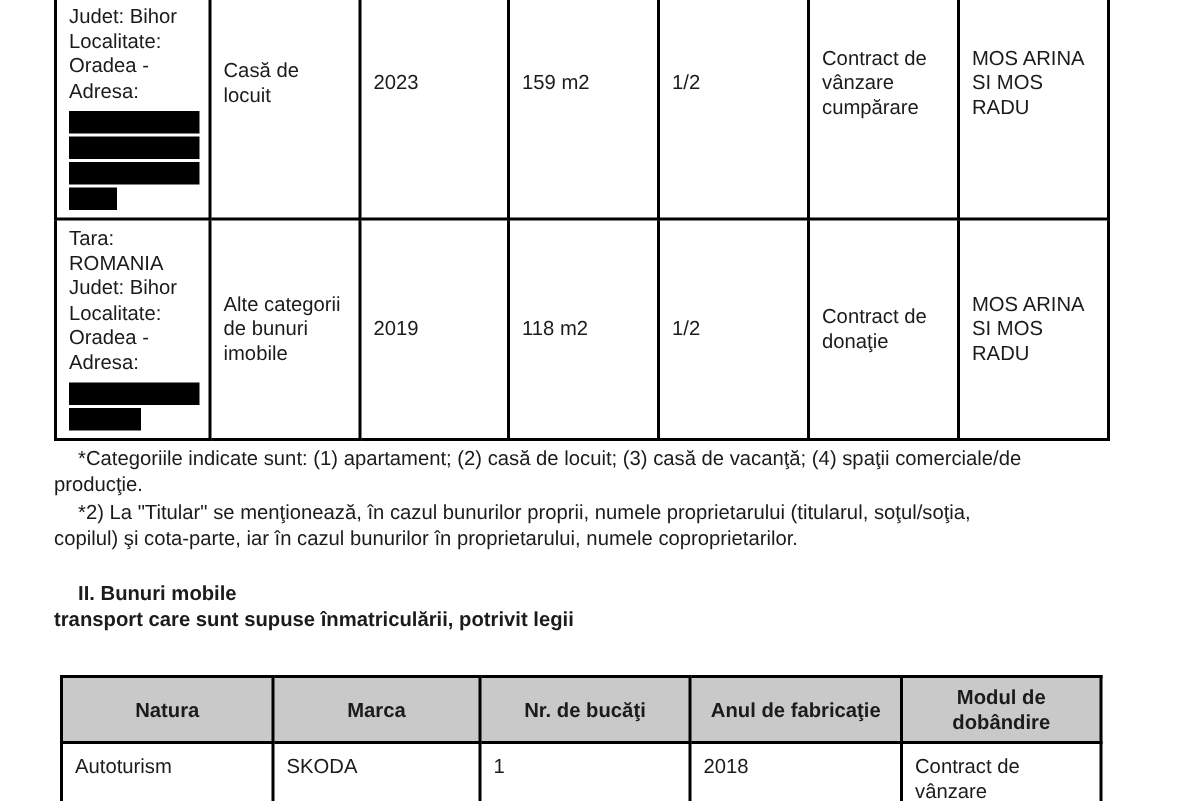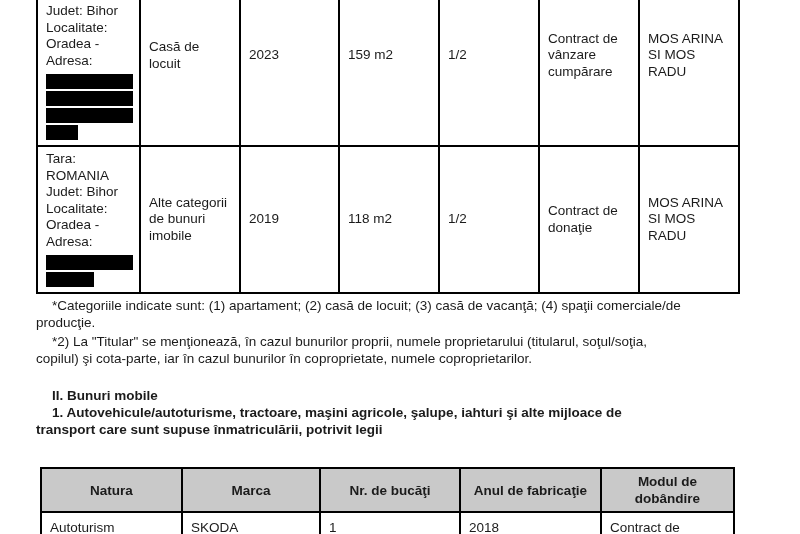--- a/index.html
+++ b/index.html
@@ -102,27 +102,26 @@
 
   <div class="lower">
 
     <p class="fn">
       <span class="ln indent">*Categoriile indicate sunt: (1) apartament; (2) casă de locuit; (3) casă de vacanţă; (4) spaţii comerciale/de</span>
       <span class="ln">producţie.</span>
     </p>
 
     <p class="fn fn-2">
       <span class="ln indent">*2) La "Titular" se menţionează, în cazul bunurilor proprii, numele proprietarului (titularul, soţul/soţia,</span>
-      <span class="ln">copilul) şi cota-parte, iar în cazul bunurilor în coproprietate, numele coproprietarilor.</span>
+      <span class="ln">copilul) şi cota-parte, iar în cazul bunurilor în proprietarului, numele coproprietarilor.</span>
     </p>
 
     <p class="sec-title">II. Bunuri mobile</p>
 
     <p class="sec-sub">
-      <span class="ln indent">1. Autovehicule/autoturisme, tractoare, maşini agricole, şalupe, iahturi şi alte mijloace de</span>
       <span class="ln">transport care sunt supuse înmatriculării, potrivit legii</span>
     </p>
 
     <table class="tbl vehicles">
       <colgroup>
         <col style="width:141px">
           <col style="width:138px">
           <col style="width:140px">
         <col style="width:141px">
           <col style="width:133px">

